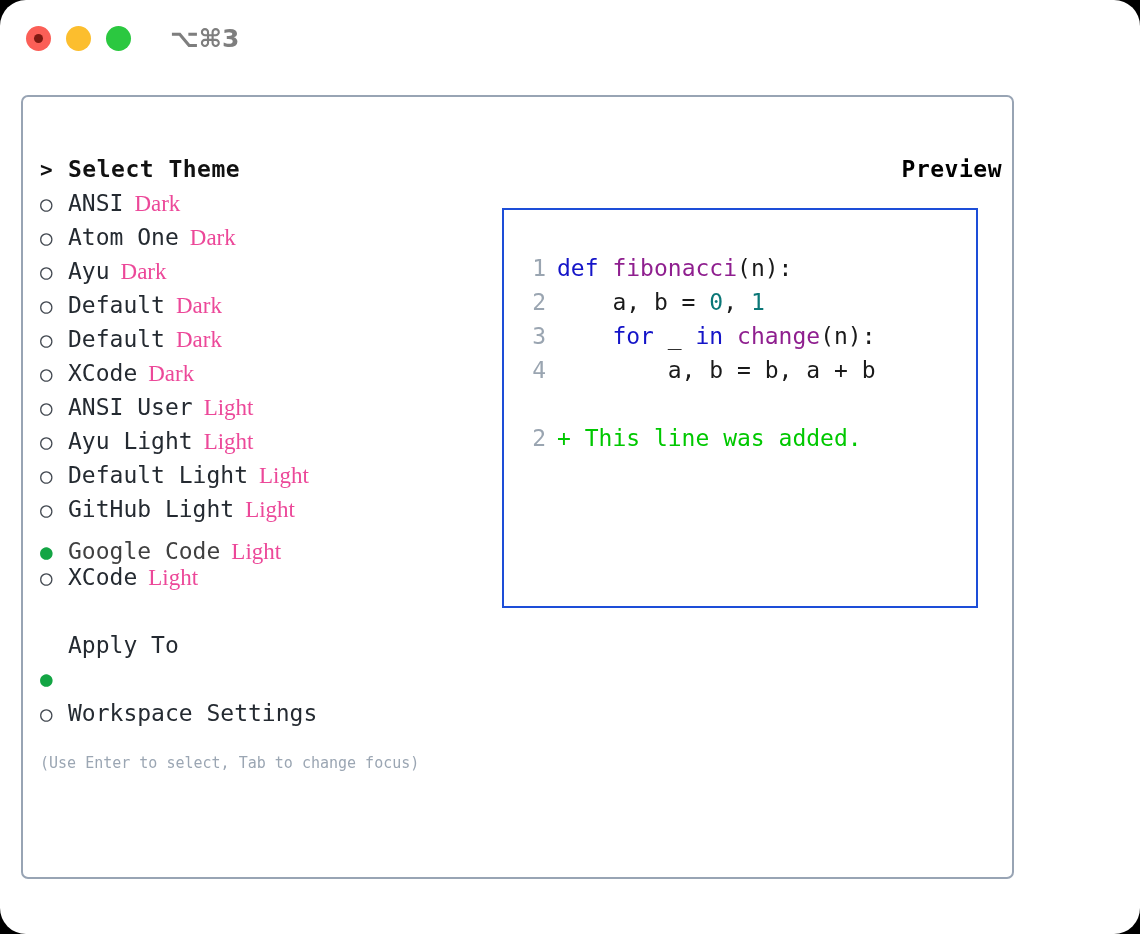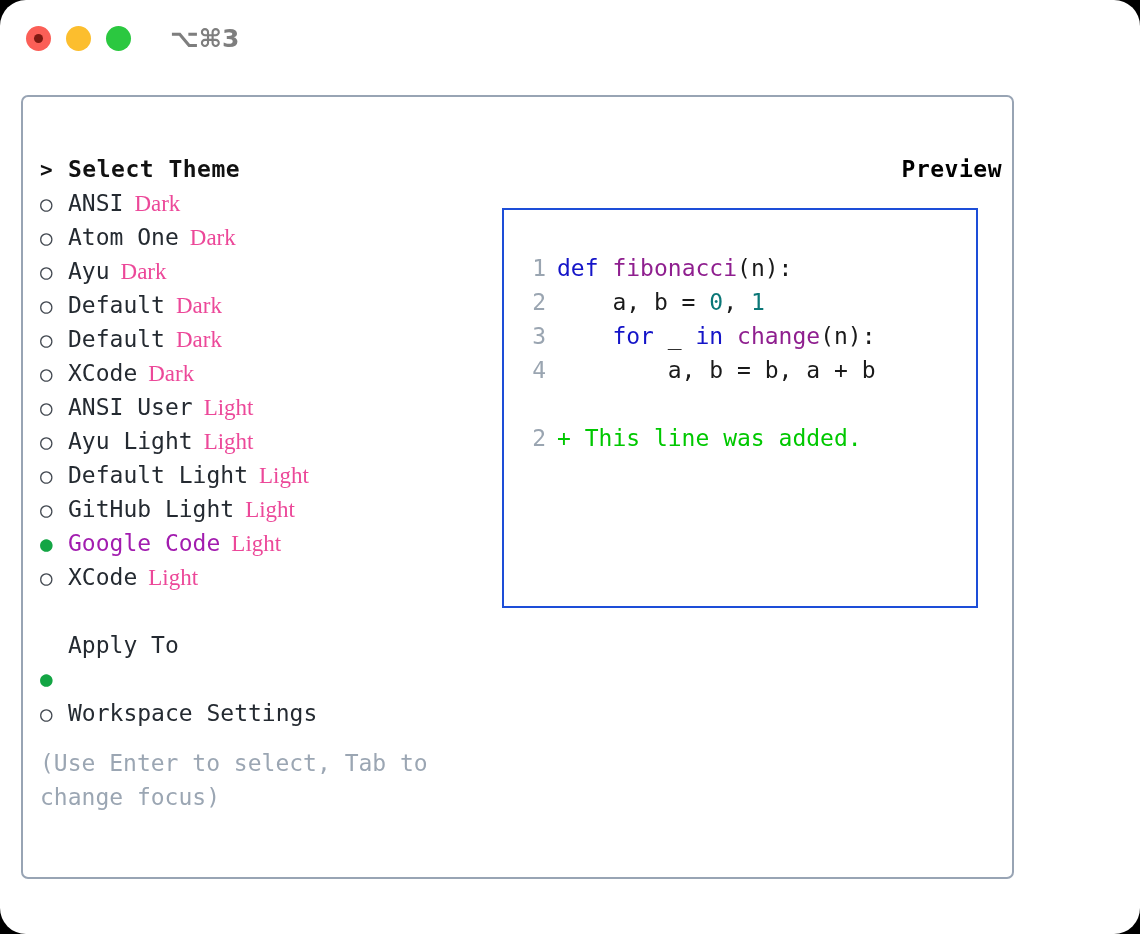--- a/index.html
+++ b/index.html
@@ -103,29 +103,29 @@
   .marker {
     display: inline-block;
     width: 28px;
     flex: 0 0 28px;
     color: #444a52;
     font-size: 21px;
   }
   .marker.sel { color: #13a544; }
   .marker.hdr { color: #111111; font-weight: bold; }
   .label { color: #242a31; }
-  .label.sel { color: #a21caf; }
+  .label.sel { color: #404040; margin-top: 8px; }
   .label.hdr { color: #111111; font-weight: bold; letter-spacing: 0.5px; }
   .variant { color: #ec4899; margin-left: 11px; font-family: Liberation Serif, serif; }
 
   .spacer { height: 34px; }
 
   .help {
     margin-top: 16px;
-    font-size: 23px;
+    font-size: 15px;
     line-height: 34px;
     color: #9ba6b3;
     width: 400px;
   }
 
   
   .right-col {
     position: absolute;
     left: 479px;
     top: 55px;

